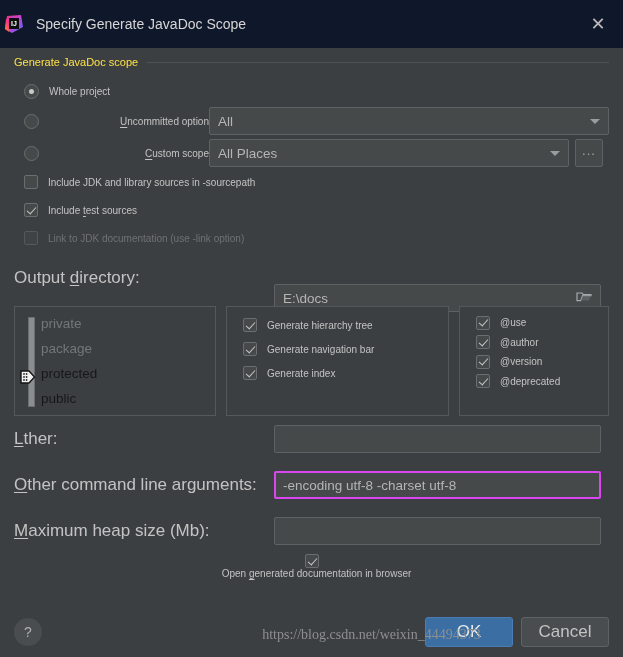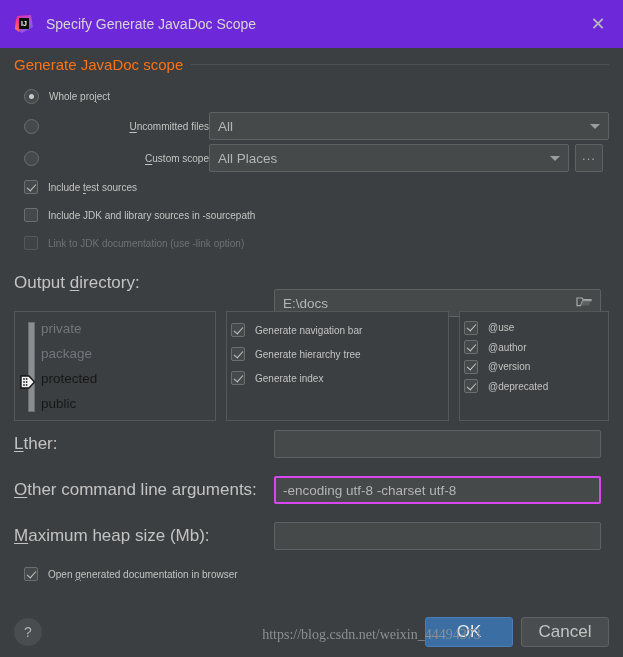--- a/index.html
+++ b/index.html
@@ -16,23 +16,23 @@
     font-size: 13px;
     position: relative;
     -webkit-font-smoothing: antialiased;
   }
 
   
   .titlebar {
     height: 48px;
     display: flex;
     align-items: center;
-    padding: 0 12px 0 14px;
-    box-sizing: border-box;
-    background: #6d28d9;
+    padding: 0 12px 0 4px;
+    box-sizing: border-box;
+    background: #0f172a;
   }
   .app-logo {
     width: 20px; height: 20px;
     position: relative;
     flex: 0 0 auto;
     margin-right: 12px;
   }
   .app-logo svg { display:block; }
   .title-text {
     font-size: 14px;
@@ -59,22 +59,22 @@
 
   
   .group-title-row {
     display: flex;
     align-items: center;
     gap: 8px;
     margin-top: 8px;
     margin-bottom: 8px;
   }
   .group-title-label {
-    font-size: 15px;
-    color: #f97316;
+    font-size: 11px;
+    color: #fde047;
     white-space: nowrap;
   }
   .group-title-line {
     flex: 1 1 auto;
     height: 1px;
     background: #4f5254;
   }
 
   
   .row {
@@ -203,21 +203,21 @@
   .panels {
     display: flex;
     gap: 10px;
     margin-top: 8px;
   }
   .panel {
     border: 1px solid #55585a;
     background: #3c3f41;
     box-sizing: border-box;
     height: 110px;
-    padding: 6px 4px;
+    padding: 6px 16px;
     position: relative;
   }
   .panel-vis { width: 202px; flex: 0 0 auto; }
   .panel-mid { width: 223px; flex: 0 0 auto; }
   .panel-tags { flex: 1 1 auto; }
 
   .panel-row {
     display: flex;
     align-items: center;
     height: 24px;
@@ -363,50 +363,50 @@
   <div class="row indent">
     <div class="radio checked"></div>
     <div class="ctl-label">
       <span>Whole pro</span><span class="mn">j</span><span>ect</span>
     </div>
   </div>
 
   <div class="row indent">
     <div class="radio"></div>
     <div class="ctl-label" style="width:160px;">
-      <span class="mn">U</span><span>ncommitted files</span>
+      <span class="mn">U</span><span>ncommitted option</span>
     </div>
     <div class="combo" style="width:400px;">
       <span class="combo-val">All</span>
       <span class="arrow-down"></span>
     </div>
   </div>
 
   <div class="row indent" style="margin-top:2px;">
     <div class="radio"></div>
     <div class="ctl-label" style="width:160px;">
       <span class="mn">C</span><span>ustom scope</span>
     </div>
     <div class="combo" style="width:360px;">
       <span class="combo-val">All Places</span>
       <span class="arrow-down"></span>
     </div>
     <div class="ellipsis-btn">...</div>
   </div>
 
   <div class="row indent" style="height:28px;">
+    <div class="checkbox"></div>
+    <div class="ctl-label">Include JDK and library sources in -sourcepath</div>
+  </div>
+
+  <div class="row indent" style="height:28px;">
     <div class="checkbox checked"></div>
     <div class="ctl-label">
       <span>Include </span><span class="mn">t</span><span>est sources</span>
     </div>
-  </div>
-
-  <div class="row indent" style="height:28px;">
-    <div class="checkbox"></div>
-    <div class="ctl-label">Include JDK and library sources in -sourcepath</div>
   </div>
 
   <div class="row indent" style="height:28px;">
     <div class="checkbox disabled"></div>
     <div class="ctl-label dim">Link to JDK documentation (use -link option)</div>
   </div>
 
   <div class="form-row" style="margin-top:6px;">
     <div class="form-label" style="width:260px;">
       <span>Output </span><span class="mn">d</span><span>irectory:</span>
@@ -441,25 +441,25 @@
         <div class="vis-label off">private</div>
         <div class="vis-label off">package</div>
         <div class="vis-label on">protected</div>
         <div class="vis-label on">public</div>
       </div>
     </div>
 
     <div class="panel panel-mid">
       <div class="panel-row">
         <div class="checkbox checked"></div>
+        <div class="ctl-label">Generate hierarchy tree</div>
+      </div>
+      <div class="panel-row">
+        <div class="checkbox checked"></div>
         <div class="ctl-label">Generate navigation bar</div>
-      </div>
-      <div class="panel-row">
-        <div class="checkbox checked"></div>
-        <div class="ctl-label">Generate hierarchy tree</div>
       </div>
       <div class="panel-row">
         <div class="checkbox checked"></div>
         <div class="ctl-label">Generate index</div>
       </div>
     </div>
 
     <div class="panel panel-tags">
       <div class="panel-row tag-row">
         <div class="checkbox checked"></div>
@@ -500,21 +500,21 @@
 
   <div class="bottom-row">
     <div class="form-label" style="width:260px;">
       <span class="mn">M</span><span>aximum heap size (Mb):</span>
     </div>
     <div class="textfield empty" style="width:327px;">
       <span class="field-val" placeholder=""></span>
     </div>
   </div>
 
-  <div class="row indent" style="height:30px;">
+  <div class="row indent" style="height:30px;flex-direction:column;">
     <div class="checkbox checked"></div>
     <div class="ctl-label">
       <span>Open </span><span class="mn">g</span><span>enerated documentation in browser</span>
     </div>
   </div>
 
 </div>
 
 <div class="footer">
   <div class="help-btn">?</div>

